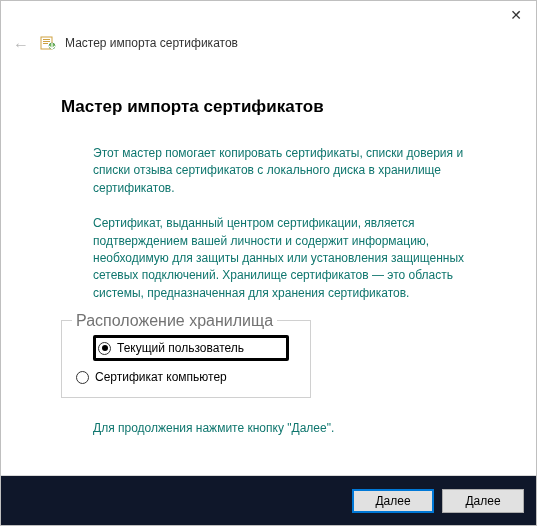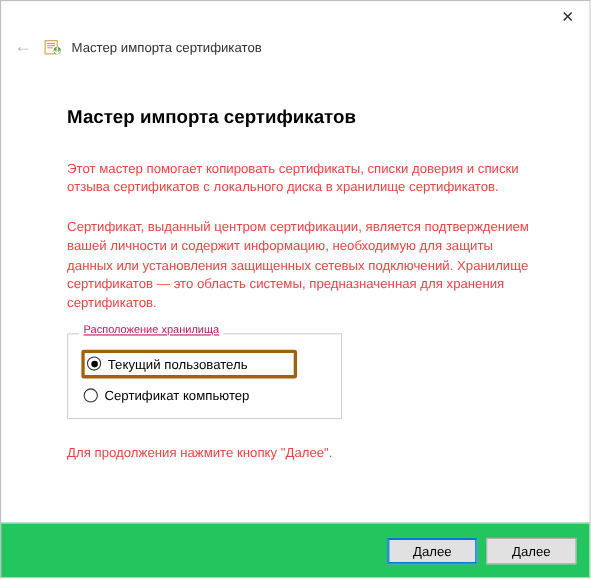--- a/index.html
+++ b/index.html
@@ -75,53 +75,54 @@
   }
   .page-heading {
     font-size: 17px;
     font-weight: 600;
     color: #000;
     margin-bottom: 28px;
   }
   .para {
     font-size: 12px;
     line-height: 1.45;
-    color: #ef4444;
+    color: #0f766e;
     margin-bottom: 18px;
+    margin-left: 32px;
   }
 
   .groupbox {
     position: relative;
     border: 1px solid #d0d0d0;
     padding: 14px 12px 10px 12px;
     width: 250px;
     margin-top: 10px;
     margin-bottom: 22px;
   }
   .groupbox-legend {
     position: absolute;
     top: -9px;
     left: 10px;
     background: #fff;
     padding: 0 4px;
-    font-size: 10px;
-    color: #be185d;
-    text-decoration: underline;
+    font-size: 16px;
+    color: #737373;
   }
   .radio-row {
     display: flex;
     align-items: center;
     gap: 6px;
     padding: 3px 2px;
     font-size: 12px;
   }
   .radio-row.highlight {
-    border: 3px solid #a16207;
+    border: 3px solid #000000;
     border-radius: 2px;
     width: 196px;
+    margin-left: 19px;
   }
   .radio-outer {
     width: 13px;
     height: 13px;
     border: 1px solid #333;
     border-radius: 50%;
     display: flex;
     align-items: center;
     justify-content: center;
     flex-shrink: 0;
@@ -132,21 +133,21 @@
     height: 6px;
     border-radius: 50%;
     background: #000;
   }
   .radio-spacer { height: 6px; }
 
   
   .footer {
     height: 50px;
     border-top: 1px solid #d9d9d9;
-    background: #22c55e;
+    background: #0f172a;
     display: flex;
     justify-content: flex-end;
     align-items: center;
     padding-right: 12px;
     gap: 8px;
   }
   .btn {
     min-width: 82px;
     height: 24px;
     border: 1px solid #adadad;

